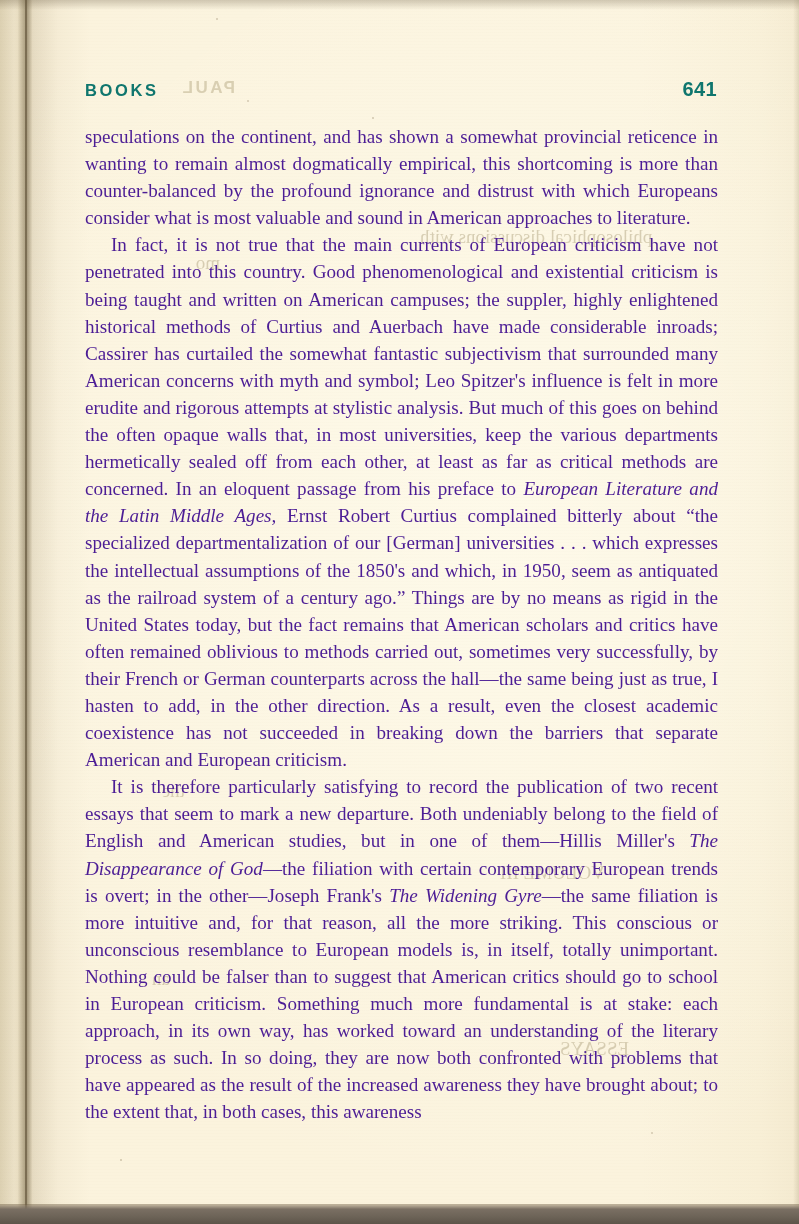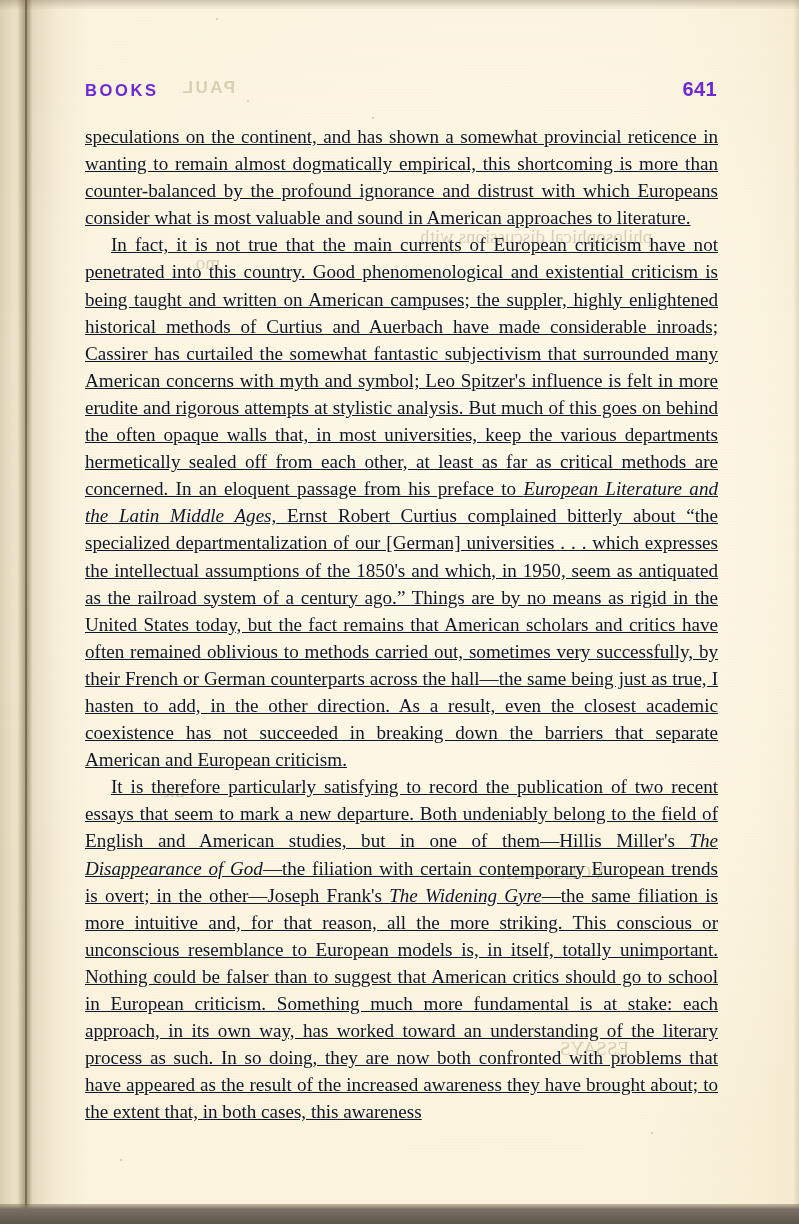--- a/index.html
+++ b/index.html
@@ -143,37 +143,36 @@
     position: absolute;
     left: 85px;
     top: 78px;
     width: 632px;
     display: flex;
     justify-content: space-between;
     align-items: baseline;
     font-family: "Liberation Sans", "DejaVu Sans", sans-serif;
     font-weight: bold;
     font-size: 16.5px;
-    color: #6d28d9;
+    color: #0f766e;
   }
   .running-head .rh-left { letter-spacing: 2.6px; }
   .running-head .rh-right { letter-spacing: 0.4px; font-size: 20px; }
 
   
   .textblock {
     position: absolute;
     left: 85px;
     top: 123px;
     width: 633px;
     font-size: 19.1px;
     line-height: 27.1px;
-    color: #0f172a;
+    color: #4c1d95;
     text-align: justify;
     text-justify: inter-word;
-    text-decoration: underline;
     -webkit-font-smoothing: none;
   }
   .textblock p {
     margin: 0;
     text-indent: 0;
   }
   .textblock p.indent {
     text-indent: 26px;
   }
   .textblock i {

